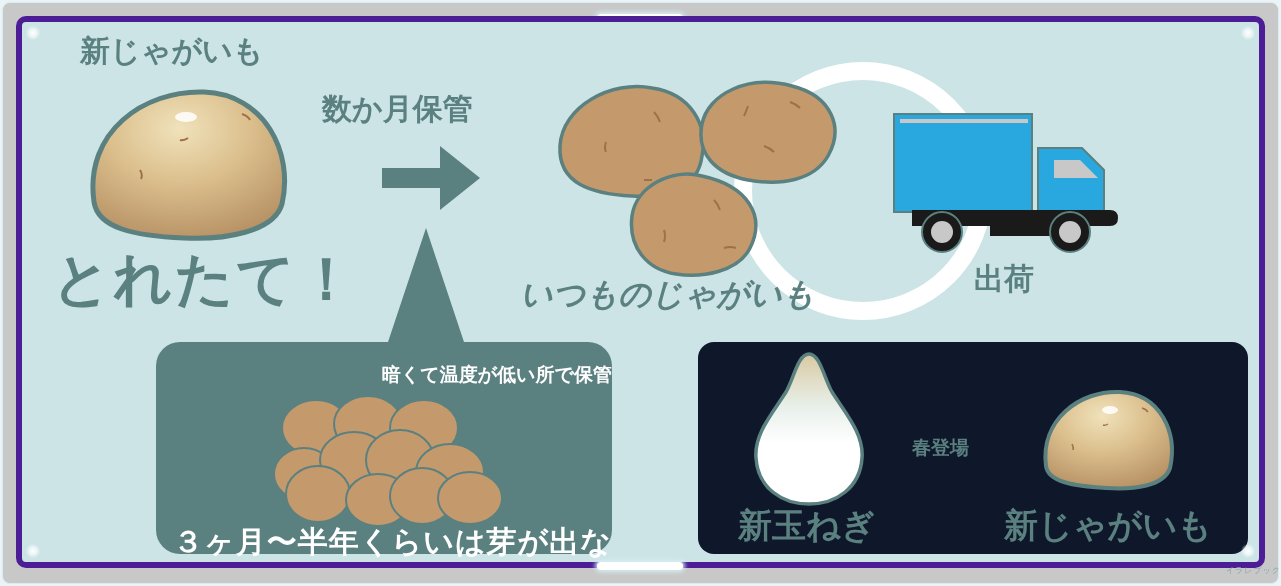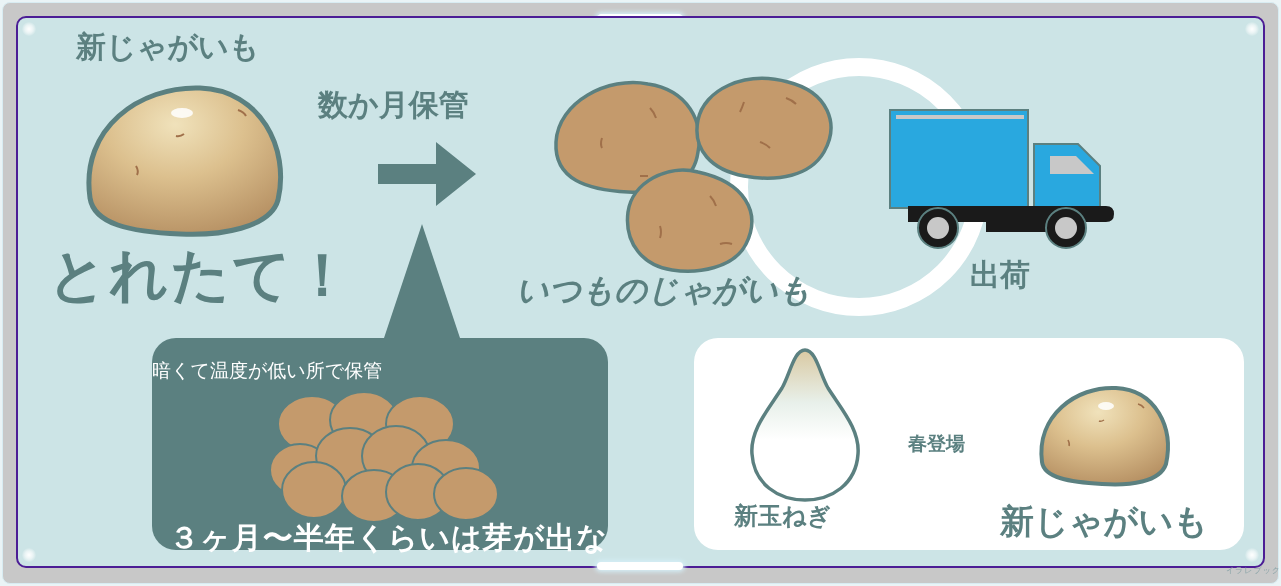--- a/index.html
+++ b/index.html
@@ -5,21 +5,21 @@
     * { box-sizing: border-box; margin: 0; padding: 0; }
     html, body { width: 1281px; height: 586px; overflow: hidden; background: #eaf4f6; }
     body { font-family: "DejaVu Sans", "Liberation Sans", sans-serif; position: relative; }
 
     .frame {
       position: absolute; left: 2px; top: 2px; width: 1277px; height: 582px;
       background: #c8c8c8; border-radius: 8px; border: 1px solid #d8ecf2;
     }
     .panel {
       position: absolute; left: 16px; top: 16px; width: 1249px; height: 552px;
-      background: #cce4e6; border-radius: 10px; border: 2px solid #4c1d95;
+      background: #cce4e6; border-radius: 10px; border: 6px solid #4c1d95;
       overflow: hidden;
     }
     .glint {
       position: absolute; width: 14px; height: 14px; border-radius: 50%;
       background: radial-gradient(circle, #ffffff 0%, rgba(255,255,255,0.6) 40%, rgba(255,255,255,0) 75%);
     }
     .top-bar-glow {
       position: absolute; left: 597px; top: 14px; width: 86px; height: 9px;
       background: #fff; border-radius: 5px; box-shadow: 0 0 4px 2px #d4eef6;
     }
@@ -43,30 +43,30 @@
       position: absolute; left: 712px; top: 40px; width: 258px; height: 258px;
       border-radius: 50%; border: 18px solid #ffffff;
     }
 
     svg.abs { position: absolute; overflow: visible; }
 
     .bubble {
       position: absolute; left: 134px; top: 320px; width: 456px; height: 212px;
       background: #5b8080; border-radius: 24px;
     }
-    .bubble-title { position: absolute; left: 0; width: 100%; top: 20px; text-align: left;
-      color: #fff; font-weight: normal; font-size: 19px; }
+    .bubble-title { position: absolute; left: 0; width: 100%; top: 20px; text-align: right;
+      color: #fff; font-weight: bold; font-size: 19px; }
     .bubble-foot { position: absolute; left: 0; width: 100%; top: 180px; text-align: right;
       color: #fff; font-weight: bold; font-size: 30px; letter-spacing: 1px; }
 
     .white-card {
       position: absolute; left: 676px; top: 320px; width: 550px; height: 212px;
-      background: #ffffff; border-radius: 24px;
+      background: #0f172a; border-radius: 16px;
     }
-    .t-onion { left: 40px; top: 166px; font-size: 24px; }
+    .t-onion { left: 40px; top: 166px; font-size: 34px; }
     .t-newpot2 { left: 306px; top: 166px; font-size: 34px; }
     .t-spring { left: 214px; top: 96px; font-size: 19px; }
   </style>
 </head>
 <body>
 
 <div class="frame"></div>
 <div class="top-bar-glow"></div>
 
 <div class="panel">

